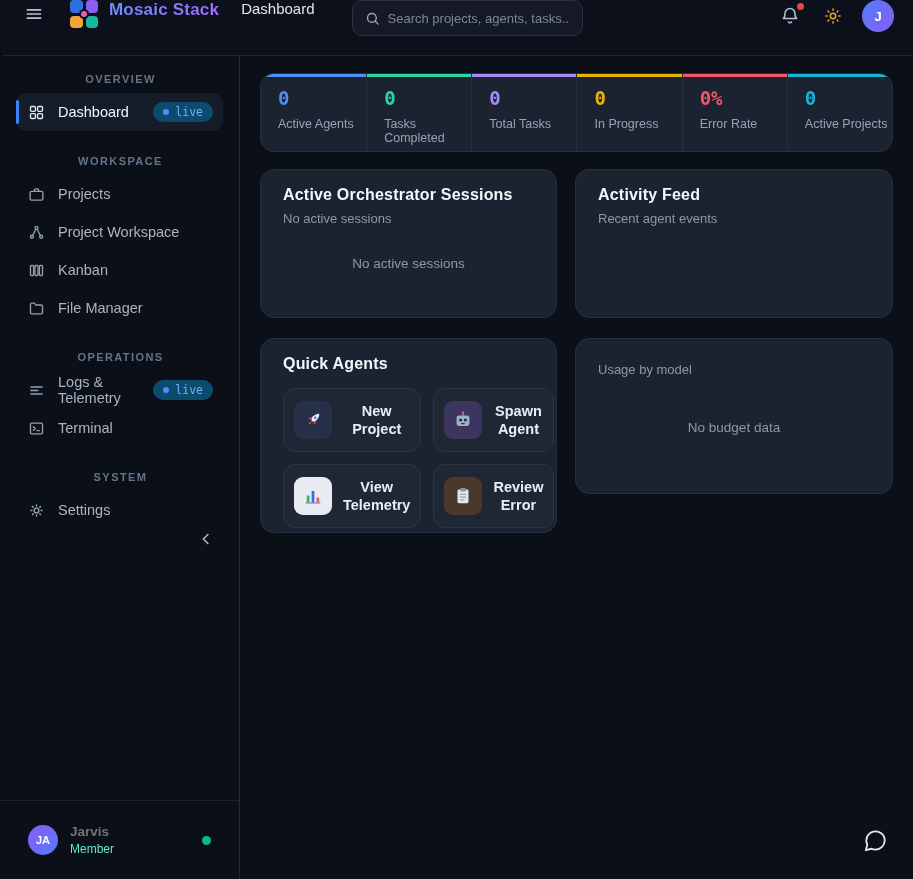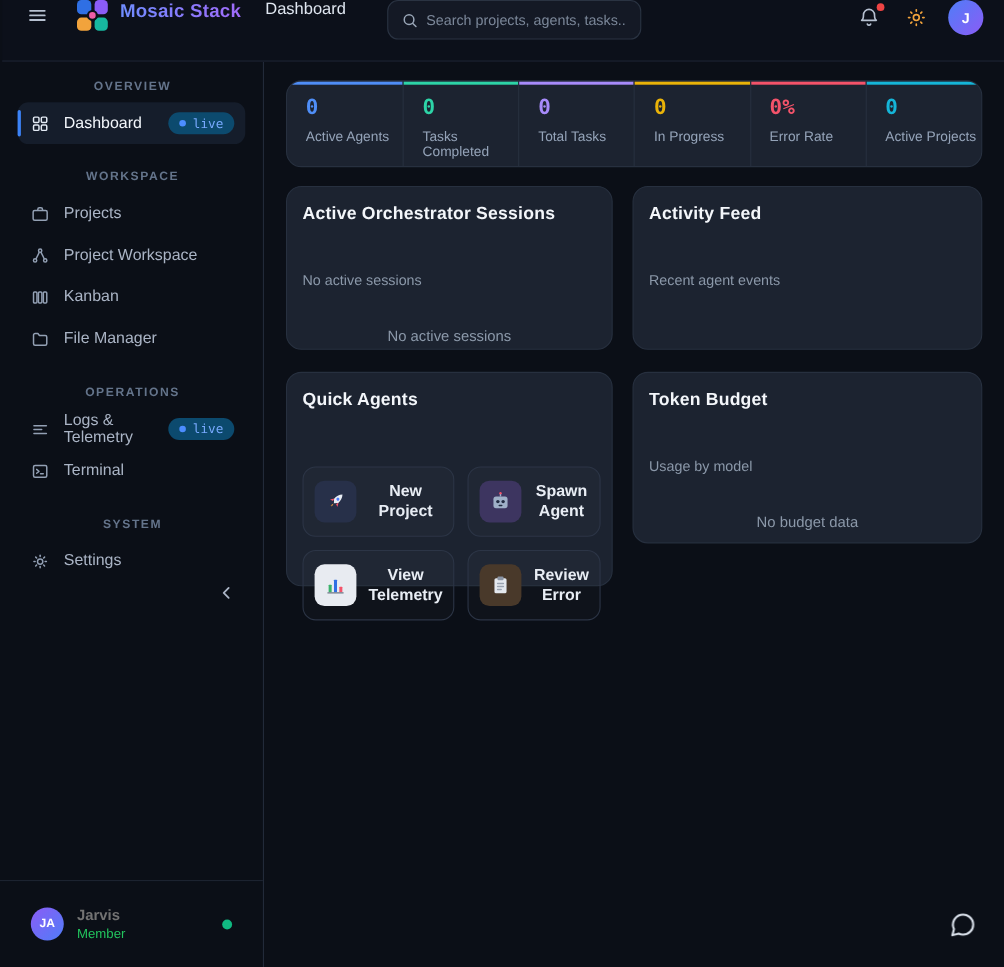--- a/index.html
+++ b/index.html
@@ -108,21 +108,21 @@
     border-top:1px solid #1c2330; padding:28px; height:79px;
     display:flex; align-items:center; gap:12px;
   }
   .user-avatar {
     width:30px; height:30px; border-radius:50%;
     background:linear-gradient(135deg,#8b5cf6,#4f7df7);
     display:flex; align-items:center; justify-content:center;
     color:#fff; font-size:11px; font-weight:bold; flex:none;
   }
   .user-name { font-size:13.5px; font-weight:bold; color:#737373; }
-  .user-role { font-size:12px; color:#22c55e; margin-top:3px; }
+  .user-role { font-size:12px; color:#5eead4; margin-top:3px; }
   .presence-dot {
     margin-left:auto; width:9px; height:9px; border-radius:50%;
     background:#10b981; flex:none;
   }
 
   
   .main { position:absolute; left:240px; top:56px; right:0; padding:17px 20px; }
   .stats-row {
     display:grid; grid-template-columns:repeat(6,1fr);
     background:#1c2330; border:1px solid #27303f; border-radius:14px;
@@ -136,21 +136,21 @@
     font-size:19px; font-weight:bold; line-height:1;
   }
   .stat-label { font-size:12.5px; color:#94a3b8; margin-top:9px; }
 
   .cards-grid {
     margin-top:17px; display:grid; grid-template-columns:297px 1fr;
     gap:20px 18px; align-items:start;
   }
   .card {
     background:#1c2330; border:1px solid #27303f; border-radius:14px;
-    padding:16px 14px; display:flex; flex-direction:column;gap:36px;
+    padding:16px 22px; display:flex; flex-direction:column;
   }
   .card-title { font-size:16px; font-weight:bold; color:#f3f6fa; letter-spacing:.2px; }
   .card-sub { font-size:13px; color:#8b98a9; margin-top:7px; }
   .card-empty {
     flex:1; display:flex; align-items:center; justify-content:center;
     color:#8b98a9; font-size:13.5px;
   }
   .h-149 { height:149px; }
   .h-156 { height:156px; }
   .h-195 { height:195px; }
@@ -476,21 +476,20 @@
                 <rect x="8.4" y="15.6" width="5" height="1.4" rx=".7" fill="#9aa3b1"></rect>
               </svg>
           </span>
           <span class="qa-label">Review Error</span>
         </button>
 
       </div>
     </section>
 
     <section class="card h-156">
-      <div class="card-title">Token Budget</div>
       <div class="card-sub">Usage by model</div>
       <div class="card-empty">No budget data</div>
     </section>
 
   </div>
 </main>
 
 <button class="chat-fab">
   <span>
     <svg width="26" height="26" viewBox="0 0 24 24" fill="none" stroke="currentColor" stroke-width="1.7" stroke-linecap="round" stroke-linejoin="round">

